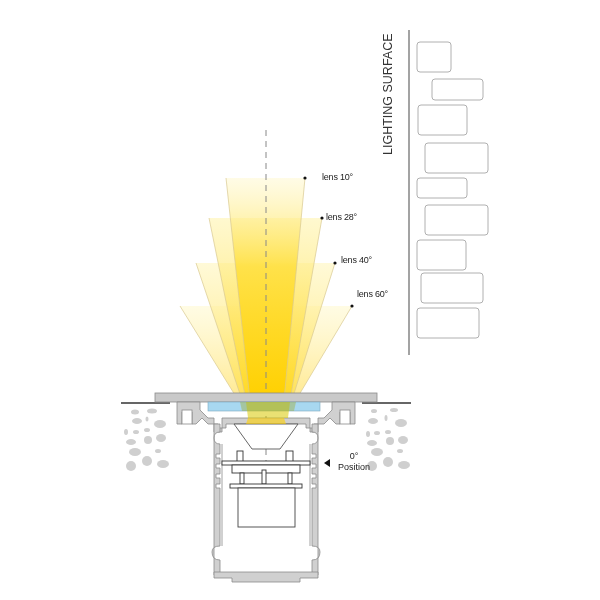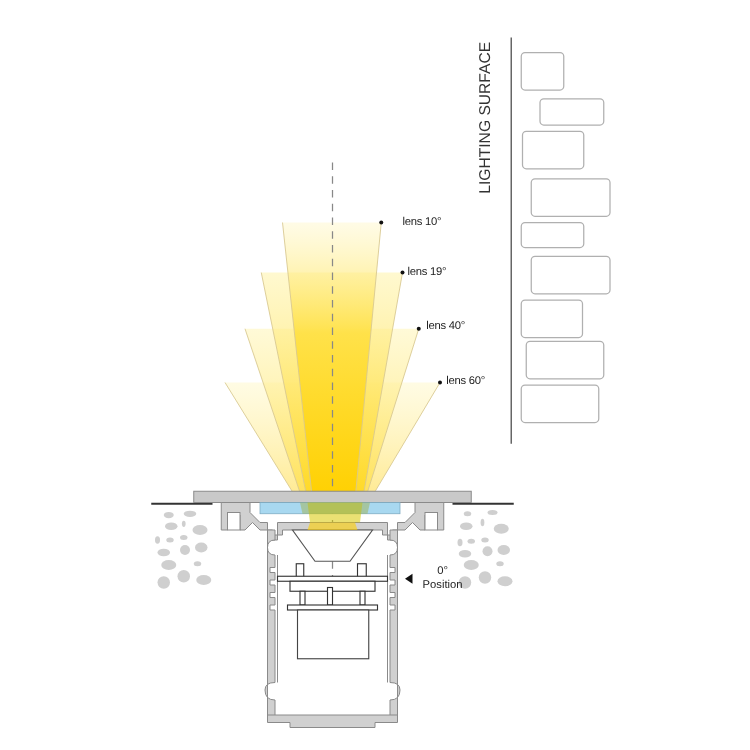--- a/index.html
+++ b/index.html
@@ -167,21 +167,21 @@
   <rect x="230" y="484" width="72" height="4" fill="#ffffff" stroke="#333" stroke-width="0.9"></rect>
 
   <rect x="238" y="488" width="57" height="39" fill="#ffffff" stroke="#444" stroke-width="0.9"></rect>
 
   <polygon points="324,463 330,459 330,467" fill="#111"></polygon>
 </svg>
 
   <div class="surface-title">LIGHTING SURFACE</div>
 
   <div class="label" style="left:309px; top:172px;padding-left:13px;">lens 10°</div>
-  <div class="label" style="left:326px; top:212px;">lens 19°</div>
+  <div class="label" style="left:326px; top:212px;">lens 28°</div>
   <div class="label" style="left:341px; top:255px;text-align:center;">lens 40°</div>
-  <div class="label" style="left:357px; top:299px;">lens 60°</div>
+  <div class="label" style="left:357px; top:289px;">lens 60°</div>
 
   <div class="pos-label">
     <div>0°</div>
     <div>Position</div>
   </div>
 </div>
 
 </body></html>

